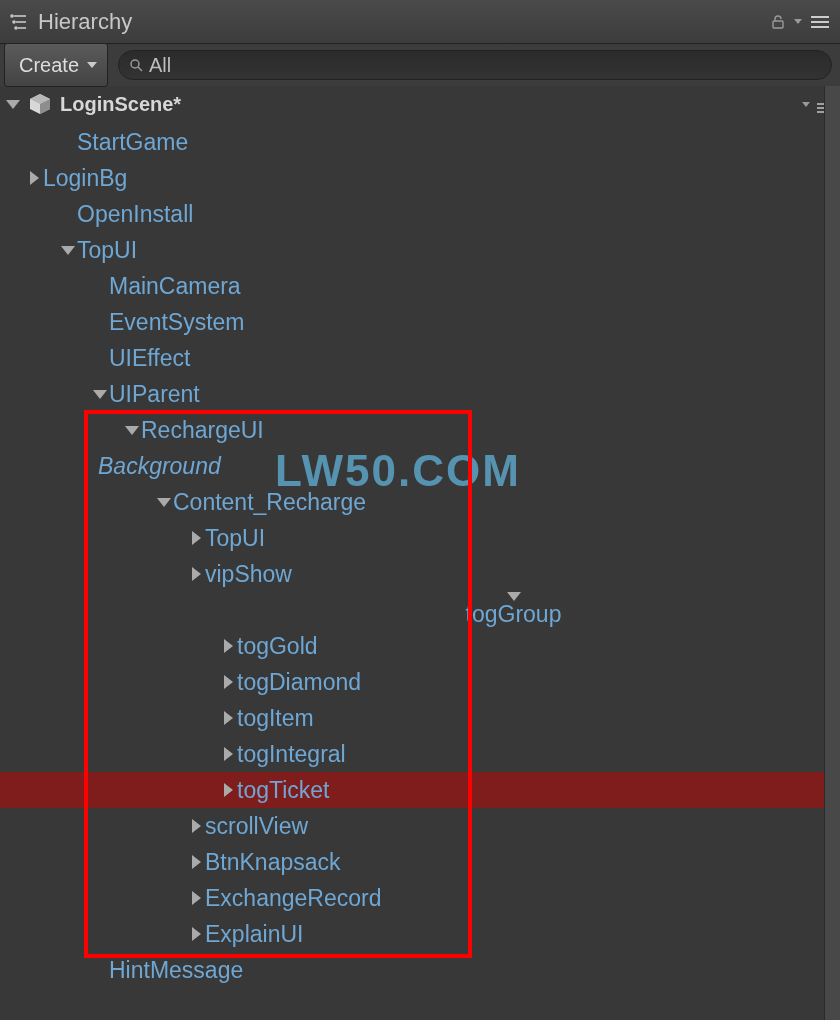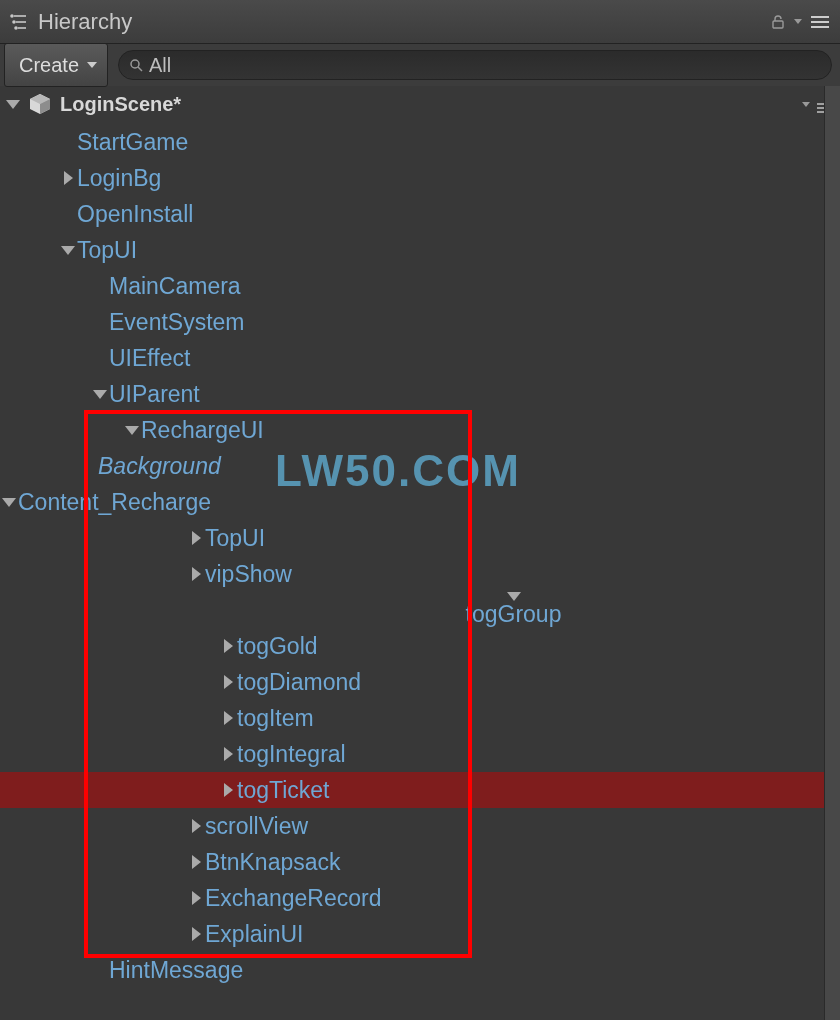--- a/index.html
+++ b/index.html
@@ -120,32 +120,32 @@
         </svg>
     </span>
   </span>
 </div>
 
 <div class="tree" id="tree">
     <div class="row" style="padding-left: 59px;">
       <span class="arrow-slot"></span>
       <span class="label prefab">StartGame</span>
     </div>
+    <div class="row" style="padding-left: 25px;">
+      <span class="arrow-slot">
+        <span class="foldout right"></span>
+      </span>
+      <span class="label prefab">LoginBg</span>
+    </div>
+    <div class="row" style="padding-left: 59px; text-align: center;">
+      <span class="arrow-slot"></span>
+      <span class="label prefab">OpenInstall</span>
+    </div>
     <div class="row" style="padding-left: 59px;">
       <span class="arrow-slot">
-        <span class="foldout right"></span>
-      </span>
-      <span class="label prefab">LoginBg</span>
-    </div>
-    <div class="row" style="padding-left: 59px; text-align: center;">
-      <span class="arrow-slot"></span>
-      <span class="label prefab">OpenInstall</span>
-    </div>
-    <div class="row" style="padding-left: 59px;">
-      <span class="arrow-slot">
         <span class="foldout down"></span>
       </span>
       <span class="label prefab">TopUI</span>
     </div>
     <div class="row" style="padding-left: 91px;">
       <span class="arrow-slot"></span>
       <span class="label prefab">MainCamera</span>
     </div>
     <div class="row" style="padding-left: 91px;">
       <span class="arrow-slot"></span>
@@ -164,21 +164,21 @@
     <div class="row" style="padding-left: 123px;">
       <span class="arrow-slot">
         <span class="foldout down"></span>
       </span>
       <span class="label prefab">RechargeUI</span>
     </div>
     <div class="row" style="padding-left: 80px; font-style: italic;">
       <span class="arrow-slot"></span>
       <span class="label prefab">Background</span>
     </div>
-    <div class="row" style="">
+    <div class="row" style="padding-left: 155px;">
       <span class="arrow-slot">
         <span class="foldout down"></span>
       </span>
       <span class="label prefab">Content_Recharge</span>
     </div>
     <div class="row" style="padding-left: 187px;">
       <span class="arrow-slot">
         <span class="foldout right"></span>
       </span>
       <span class="label prefab">TopUI</span>

